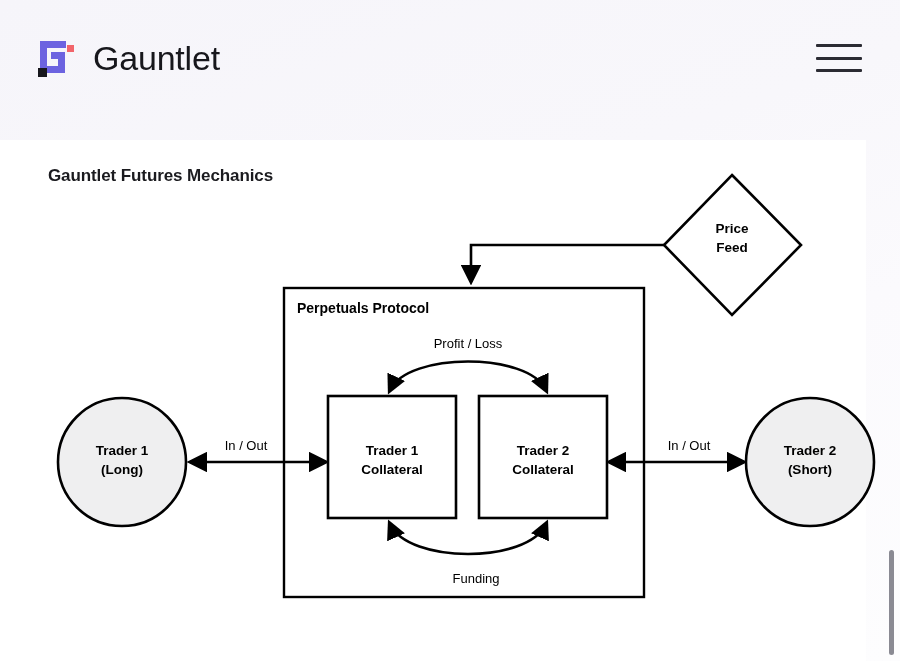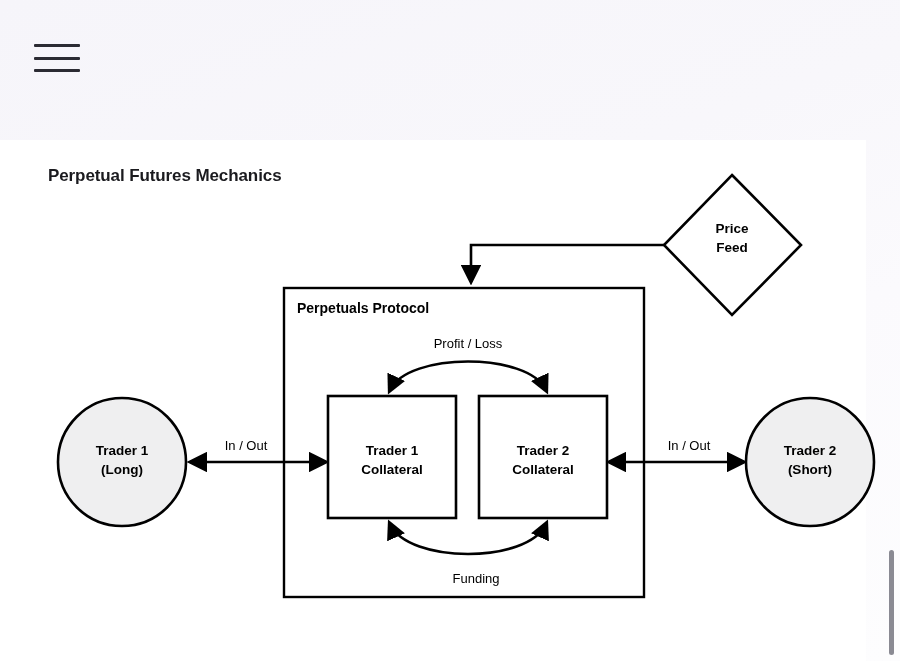--- a/index.html
+++ b/index.html
@@ -58,30 +58,40 @@
     position:absolute; right:4px; top:550px; width:5px; height:105px;
     background:#8a8a93; border-radius:3px;
   }
 </style>
 </head>
 <body>
 
 <div id="page">
 
   <div class="header">
+    <div class="brand">
+      <span class="logo-mark">
+        <svg viewBox="0 0 42 44" width="42" height="44" aria-hidden="true">
+          <path d="M6 5 H32 V12 H13 V30 H24 V23 H17 V16 H31 V37 H6 Z" fill="#6c63e0"></path>
+          <rect x="33" y="9" width="7" height="7" fill="#f2656b"></rect>
+          <rect x="4" y="32" width="9" height="9" fill="#17171c"></rect>
+        </svg>
+      </span>
+      <span class="brand-name">Gauntlet</span>
+    </div>
     <div class="menu-btn">
       <i></i>
       <i></i>
       <i></i>
     </div>
   </div>
 
   <div class="content-card"></div>
 
-  <div class="diagram-title">Perpetual Futures Mechanics</div>
+  <div class="diagram-title">Gauntlet Futures Mechanics</div>
 
   <div class="diagram-wrap">
     <svg class="diagram" viewBox="0 0 866 470">
       <defs>
         <marker id="arrowEnd" viewBox="0 0 12 12" refX="10" refY="6" markerWidth="8" markerHeight="8" orient="auto-start-reverse">
           <path d="M0,0 L12,6 L0,12 Z" fill="#000"></path>
         </marker>
         <marker id="arrowStart" viewBox="0 0 12 12" refX="10" refY="6" markerWidth="8" markerHeight="8" orient="auto-start-reverse">
           <path d="M0,0 L12,6 L0,12 Z" fill="#000"></path>
         </marker>

